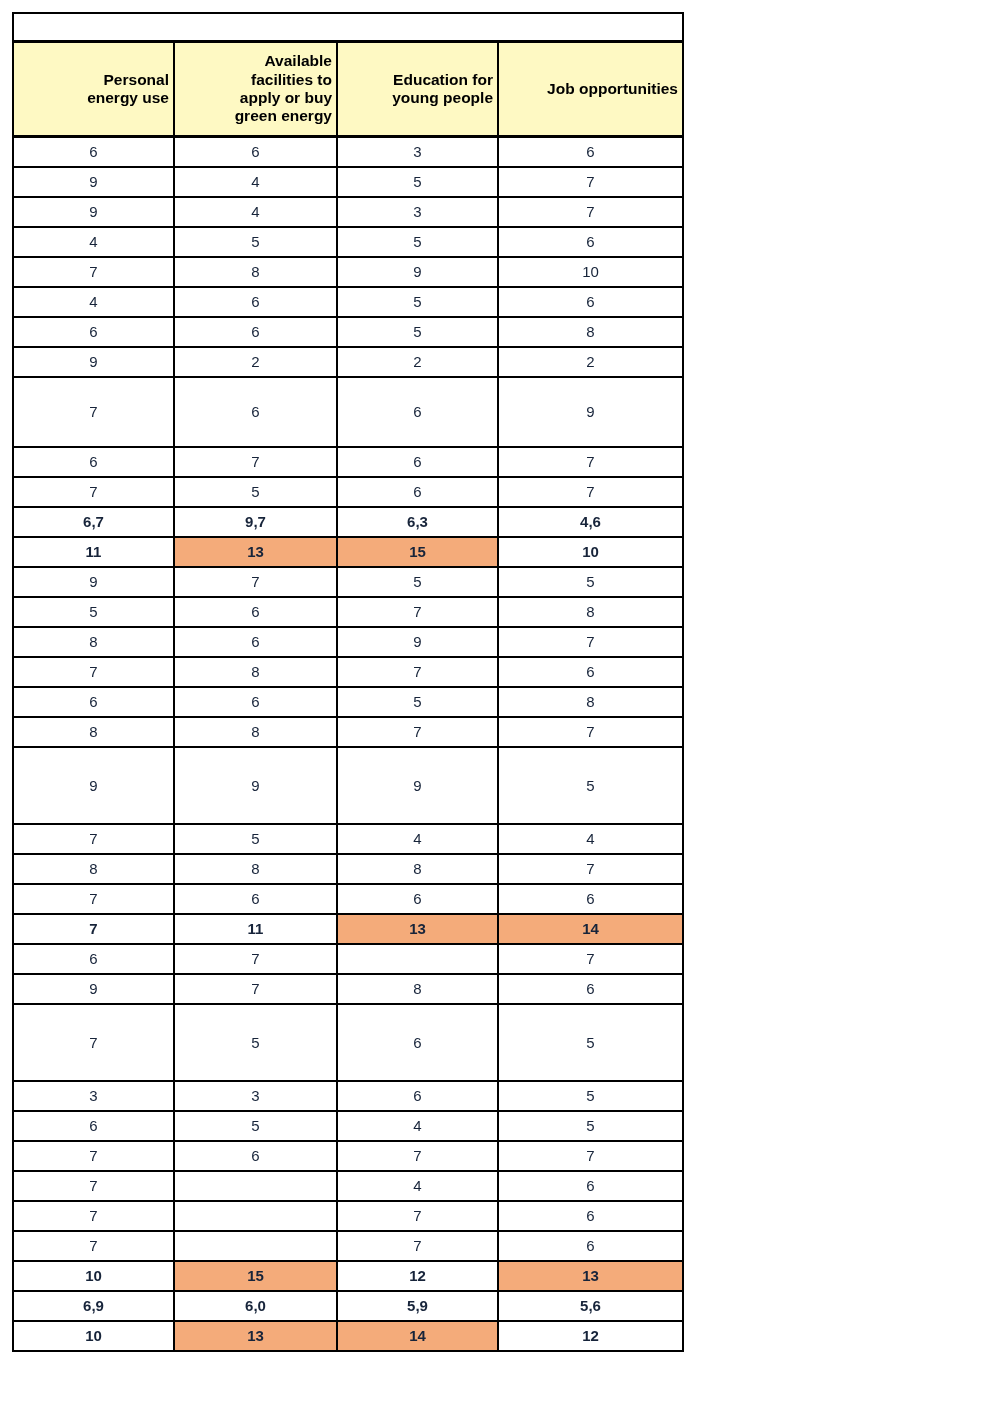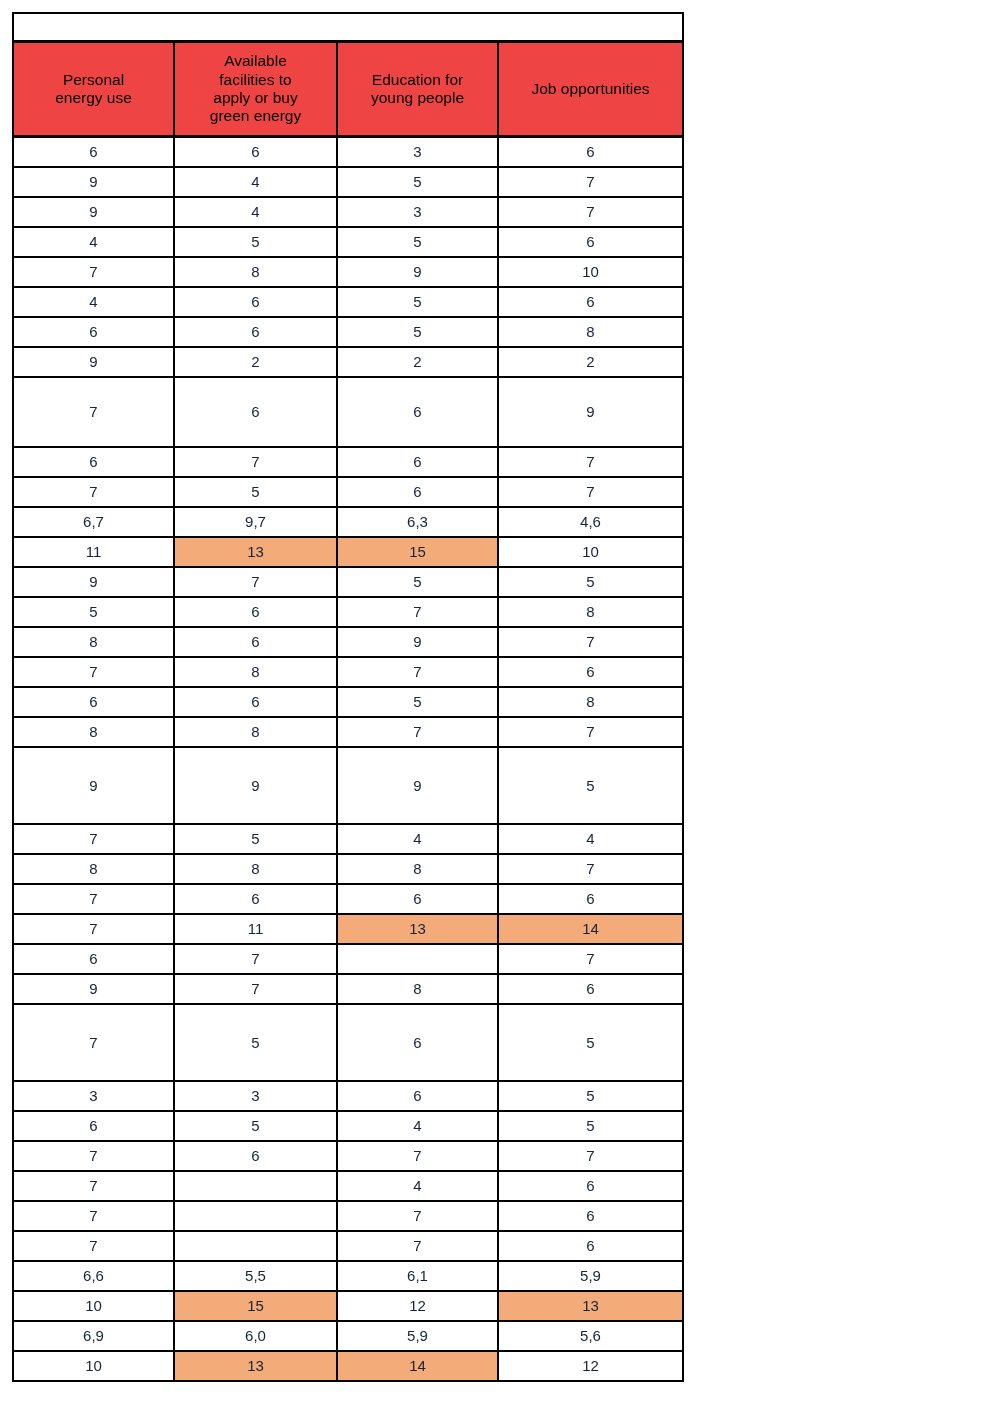--- a/index.html
+++ b/index.html
@@ -44,45 +44,46 @@
     line-height: 1.18;
     overflow: hidden;
   }
 
   
   tr.strip td { height: 26px; border-bottom-width: 3px; }
 
   
   tr.head th {
     height: 92px;
-    font-weight: normal;
+    font-weight: bold;
     font-size: 15.5px;
     color: #000000;
-    background: #ef4444;
+    background: #fef9c3;
     padding: 0 4px;
     border-bottom-width: 3px;
+    text-align: right;
   }
   tr.head th .ht { display: block; }
 
   
   tr.r td { height: 28px; }
   tr.r.tall td { height: 68px; }
   tr.r.tall2 td { height: 75px; }
 
   
   .bg-light td { background: #dce6f1; }
   .bg-med   td { background: #c3d7ee; }
   .bg-dark  td { background: #95bde8; }
   .bg-sum   td { background: #f2f2f2; }
   .bg-white td { background: #ffffff; }
 
   td.orange { background: #f4ab7a !important; }
 
   td.red { color: #ee1111; }
-  td.bold { font-weight: normal; font-size: 15.5px; color: #000000; }
+  td.bold { font-weight: bold; font-size: 15.5px; color: #000000; }
   td.empty { color: transparent; }
 </style>
 </head>
 <body>
 
 <div id="sheet">
   <table class="grid" id="grid">
     <colgroup>
       <col class="c0">
         <col class="c1">
@@ -306,26 +307,20 @@
           <td class="">7</td>
           <td class="">6</td>
         </tr>
         <tr class="r bg-dark">
           <td class="">7</td>
           <td class="empty"></td>
           <td class="">7</td>
           <td class="">6</td>
         </tr>
         <tr class="r bg-sum">
-          <td class="bold">6,6</td>
-          <td class="bold">5,5</td>
-          <td class="bold">6,1</td>
-          <td class="bold">5,9</td>
-        </tr>
-        <tr class="r bg-sum">
           <td class="bold">10</td>
           <td class="bold orange">15</td>
           <td class="bold">12</td>
           <td class="bold orange">13</td>
         </tr>
         <tr class="r bg-white">
           <td class="bold">6,9</td>
           <td class="bold">6,0</td>
           <td class="bold">5,9</td>
           <td class="bold">5,6</td>

